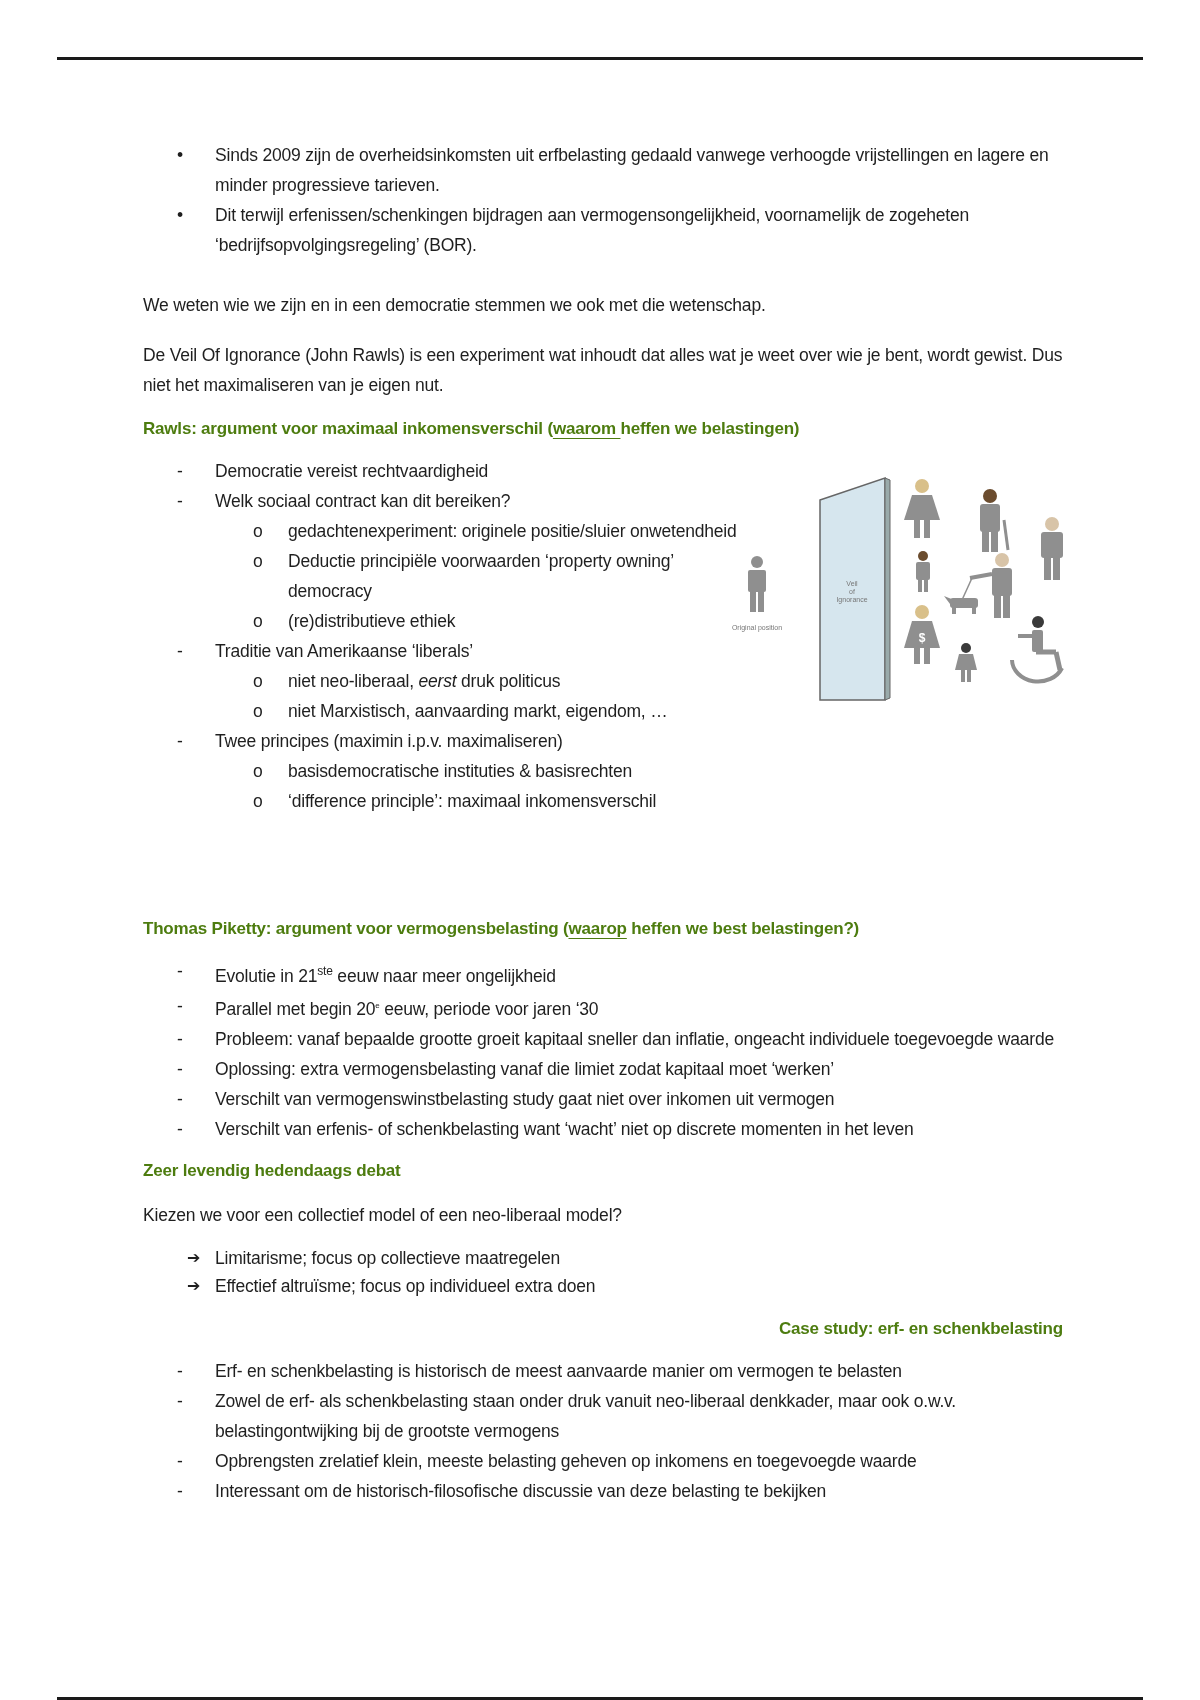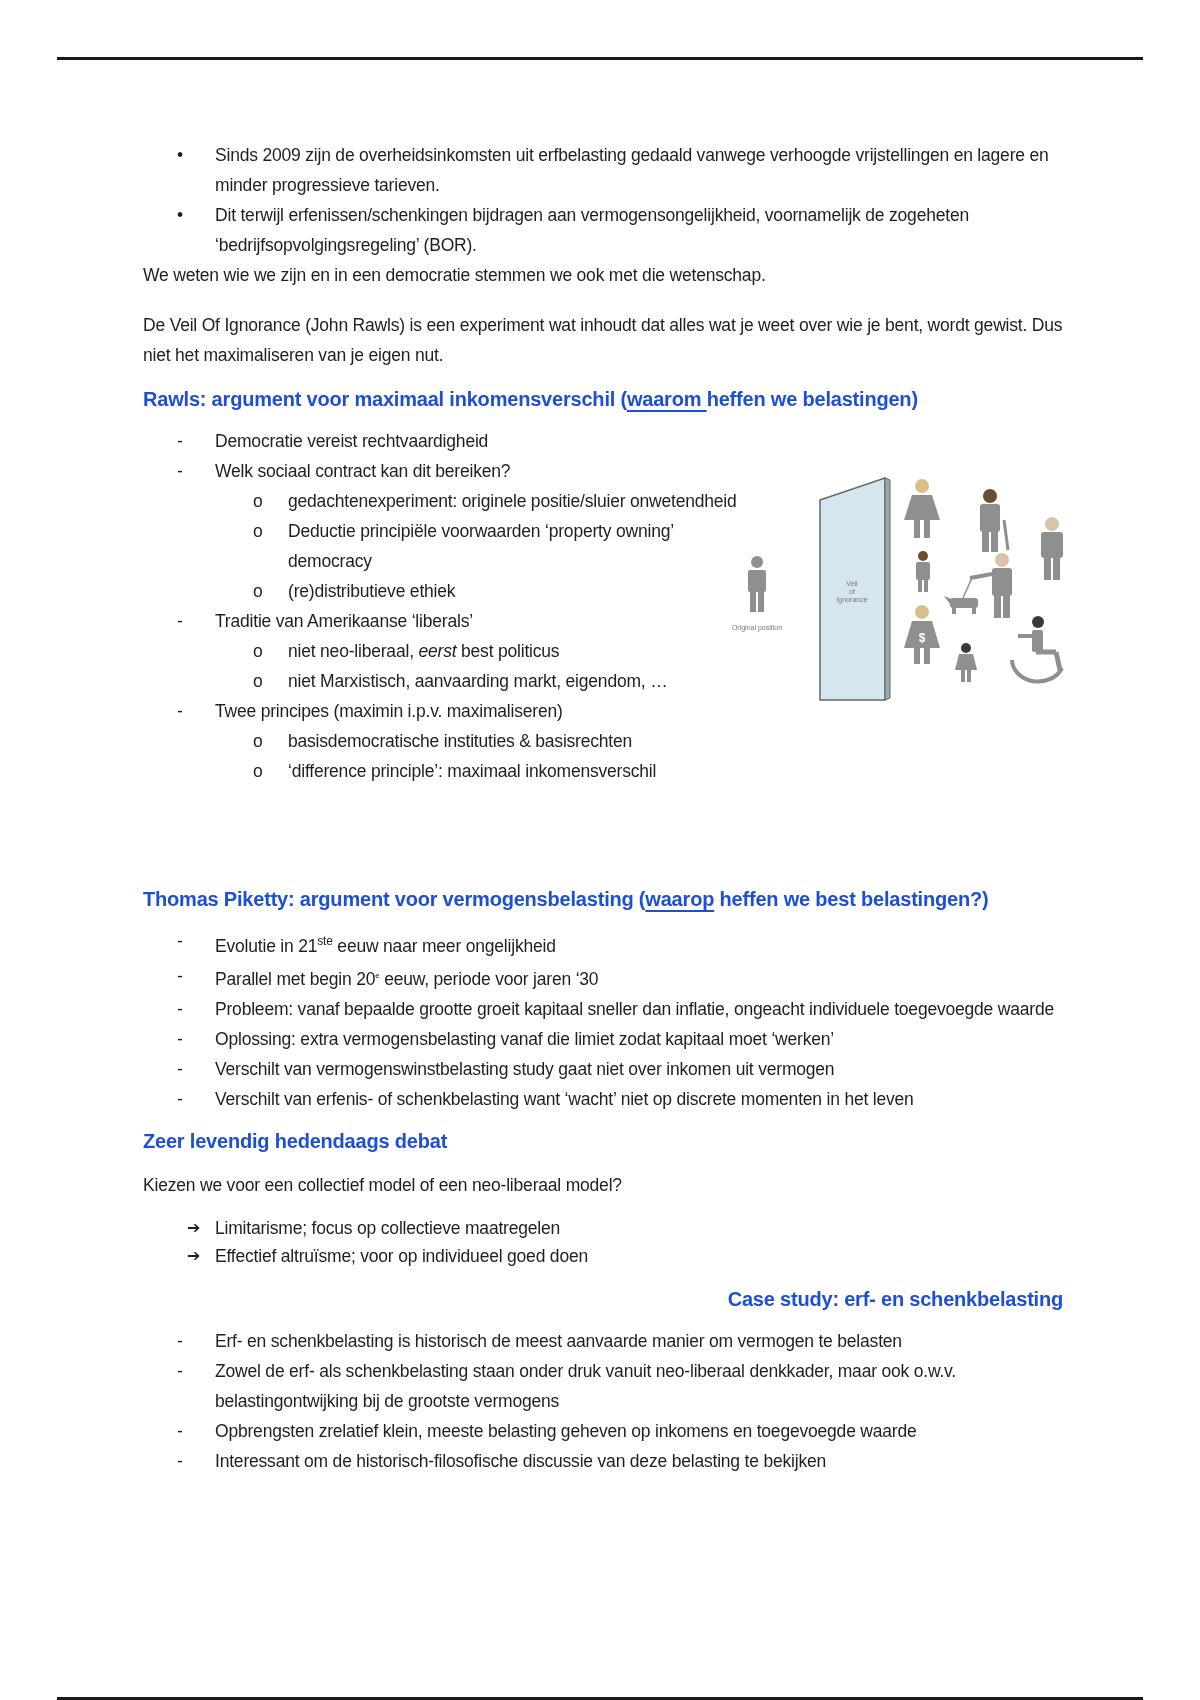--- a/index.html
+++ b/index.html
@@ -3,21 +3,21 @@
 <meta charset="utf-8">
 <style>
   html, body { margin: 0; padding: 0; background: #ffffff; }
   body { width: 1200px; height: 1700px; position: relative; overflow: hidden;
          font-family: "Liberation Sans", "DejaVu Sans", sans-serif; color: #1f1f1f; }
   .rule { position: absolute; left: 57px; width: 1086px; height: 3px; background: #1a1a1a; }
   .rule.top { top: 57px; }
   .rule.bottom { top: 1697px; }
   .page { position: absolute; left: 143px; top: 140px; width: 920px; }
   .p { font-size: 17.5px; line-height: 30px; margin: 0; letter-spacing: -0.2px; }
-  .h { font-size: 20px; line-height: 30px; margin: 0; color: #1d4ed8; letter-spacing: -0.2px; }
+  .h { font-size: 17px; line-height: 30px; margin: 0; color: #4d7c0f; letter-spacing: -0.2px; }
   .u { text-decoration: underline; text-underline-offset: 4px; }
   ul.l { list-style: none; margin: 0; padding: 0; }
   .li { position: relative; padding-left: 72px; font-size: 17.5px; line-height: 30px; letter-spacing: -0.2px; }
   .li .m { position: absolute; left: 34px; top: 0; width: 20px; text-align: left; }
   .li.sub { padding-left: 145px; }
   .li.sub .m { left: 110px; }
   .li.arrow .m { left: 44px; font-size: 16px; }
   .li.arrow { padding-left: 72px; }
   .narrow { width: 560px; }
   .figure { position: absolute; left: 700px; top: 450px; width: 400px; height: 260px; }
@@ -34,35 +34,35 @@
     <li class="li">
       <span class="m">•</span>
       <span>Sinds 2009 zijn de overheidsinkomsten uit erfbelasting gedaald vanwege verhoogde vrijstellingen en lagere en minder progressieve tarieven.</span>
     </li>
     <li class="li">
       <span class="m">•</span>
       <span>Dit terwijl erfenissen/schenkingen bijdragen aan vermogensongelijkheid, voornamelijk de zogeheten ‘bedrijfsopvolgingsregeling’ (BOR).</span>
     </li>
   </ul>
 
-  <p class="p" style="margin-top:0;">We weten wie we zijn en in een democratie stemmen we ook met die wetenschap.</p>
+  <p class="p" style="margin-top:30px;">We weten wie we zijn en in een democratie stemmen we ook met die wetenschap.</p>
   <p class="p" style="margin-top:20px;">De Veil Of Ignorance (John Rawls) is een experiment wat inhoudt dat alles wat je weet over wie je bent, wordt gewist. Dus niet het maximaliseren van je eigen nut.</p>
 
   <h2 class="h" style="margin-top:14px;">
     <span>Rawls: argument voor maximaal inkomensverschil (</span><span class="u">waarom </span><span>heffen we belastingen)</span>
   </h2>
 
   <ul class="l" style="margin-top:12px;">
     <li class="li"><span class="m">-</span><span>Democratie vereist rechtvaardigheid</span></li>
     <li class="li"><span class="m">-</span><span>Welk sociaal contract kan dit bereiken?</span></li>
     <li class="li sub narrow" style="width:450px;"><span class="m">o</span><span>gedachtenexperiment: originele positie/sluier onwetendheid</span></li>
     <li class="li sub narrow" style="width:450px;"><span class="m">o</span><span>Deductie principiële voorwaarden ‘property owning’ democracy</span></li>
     <li class="li sub"><span class="m">o</span><span>(re)distributieve ethiek</span></li>
     <li class="li"><span class="m">-</span><span>Traditie van Amerikaanse ‘liberals’</span></li>
-    <li class="li sub"><span class="m">o</span><span>niet neo-liberaal, </span><em>eerst</em><span> best politicus</span></li>
+    <li class="li sub"><span class="m">o</span><span>niet neo-liberaal, </span><em>eerst</em><span> druk politicus</span></li>
     <li class="li sub"><span class="m">o</span><span>niet Marxistisch, aanvaarding markt, eigendom, …</span></li>
     <li class="li"><span class="m">-</span><span>Twee principes (maximin i.p.v. maximaliseren)</span></li>
     <li class="li sub"><span class="m">o</span><span>basisdemocratische instituties &amp; basisrechten</span></li>
     <li class="li sub"><span class="m">o</span><span>‘difference principle’: maximaal inkomensverschil</span></li>
   </ul>
 
   <h2 class="h" style="margin-top:98px;">
     <span>Thomas Piketty: argument voor vermogensbelasting (</span><span class="u">waarop</span><span> heffen we best belastingen?)</span>
   </h2>
 
@@ -73,21 +73,21 @@
     <li class="li"><span class="m">-</span><span>Oplossing: extra vermogensbelasting vanaf die limiet zodat kapitaal moet ‘werken’</span></li>
     <li class="li"><span class="m">-</span><span>Verschilt van vermogenswinstbelasting study gaat niet over inkomen uit vermogen</span></li>
     <li class="li" style="white-space:nowrap;"><span class="m">-</span><span>Verschilt van erfenis- of schenkbelasting want ‘wacht’ niet op discrete momenten in het leven</span></li>
   </ul>
 
   <h2 class="h" style="margin-top:12px;">Zeer levendig hedendaags debat</h2>
   <p class="p" style="margin-top:14px;">Kiezen we voor een collectief model of een neo-liberaal model?</p>
 
   <ul class="l" style="margin-top:14px;">
     <li class="li arrow" style="line-height:28px;"><span class="m">➔</span><span>Limitarisme; focus op collectieve maatregelen</span></li>
-    <li class="li arrow" style="line-height:28px;"><span class="m">➔</span><span>Effectief altruïsme; voor op individueel goed doen</span></li>
+    <li class="li arrow" style="line-height:28px;"><span class="m">➔</span><span>Effectief altruïsme; focus op individueel extra doen</span></li>
   </ul>
 
   <h2 class="h" style="margin-top:14px;text-align:right;">Case study: erf- en schenkbelasting</h2>
 
   <ul class="l" style="margin-top:12px;">
     <li class="li"><span class="m">-</span><span>Erf- en schenkbelasting is historisch de meest aanvaarde manier om vermogen te belasten</span></li>
     <li class="li" style="width:840px;"><span class="m">-</span><span>Zowel de erf- als schenkbelasting staan onder druk vanuit neo-liberaal denkkader, maar ook o.w.v. belastingontwijking bij de grootste vermogens</span></li>
     <li class="li" style="white-space:nowrap;"><span class="m">-</span><span>Opbrengsten zrelatief klein, meeste belasting geheven op inkomens en toegevoegde waarde</span></li>
     <li class="li"><span class="m">-</span><span>Interessant om de historisch-filosofische discussie van deze belasting te bekijken</span></li>
   </ul>

